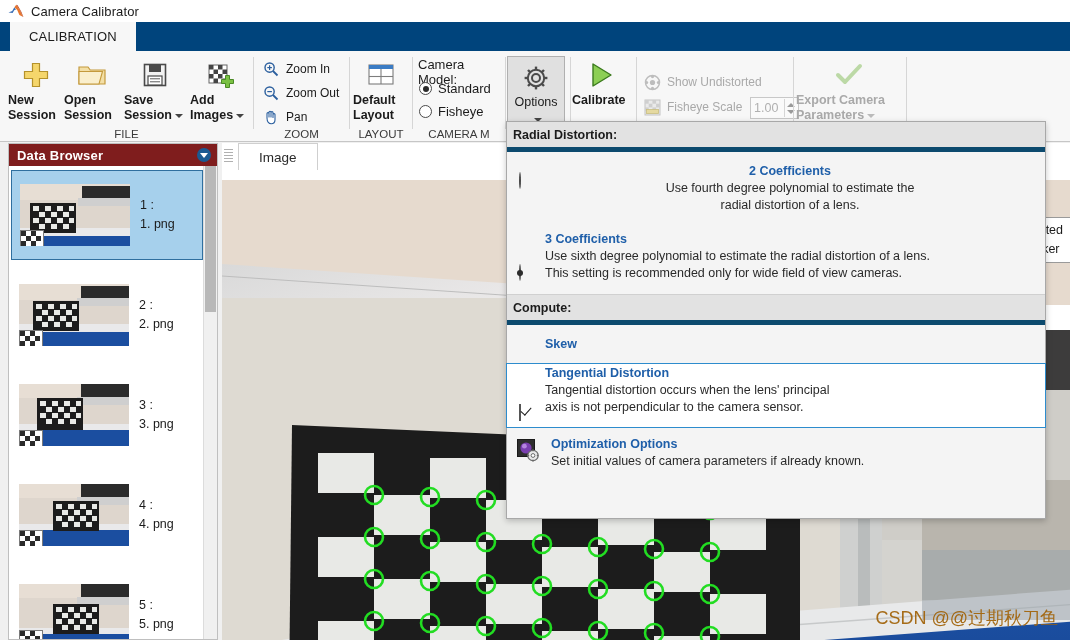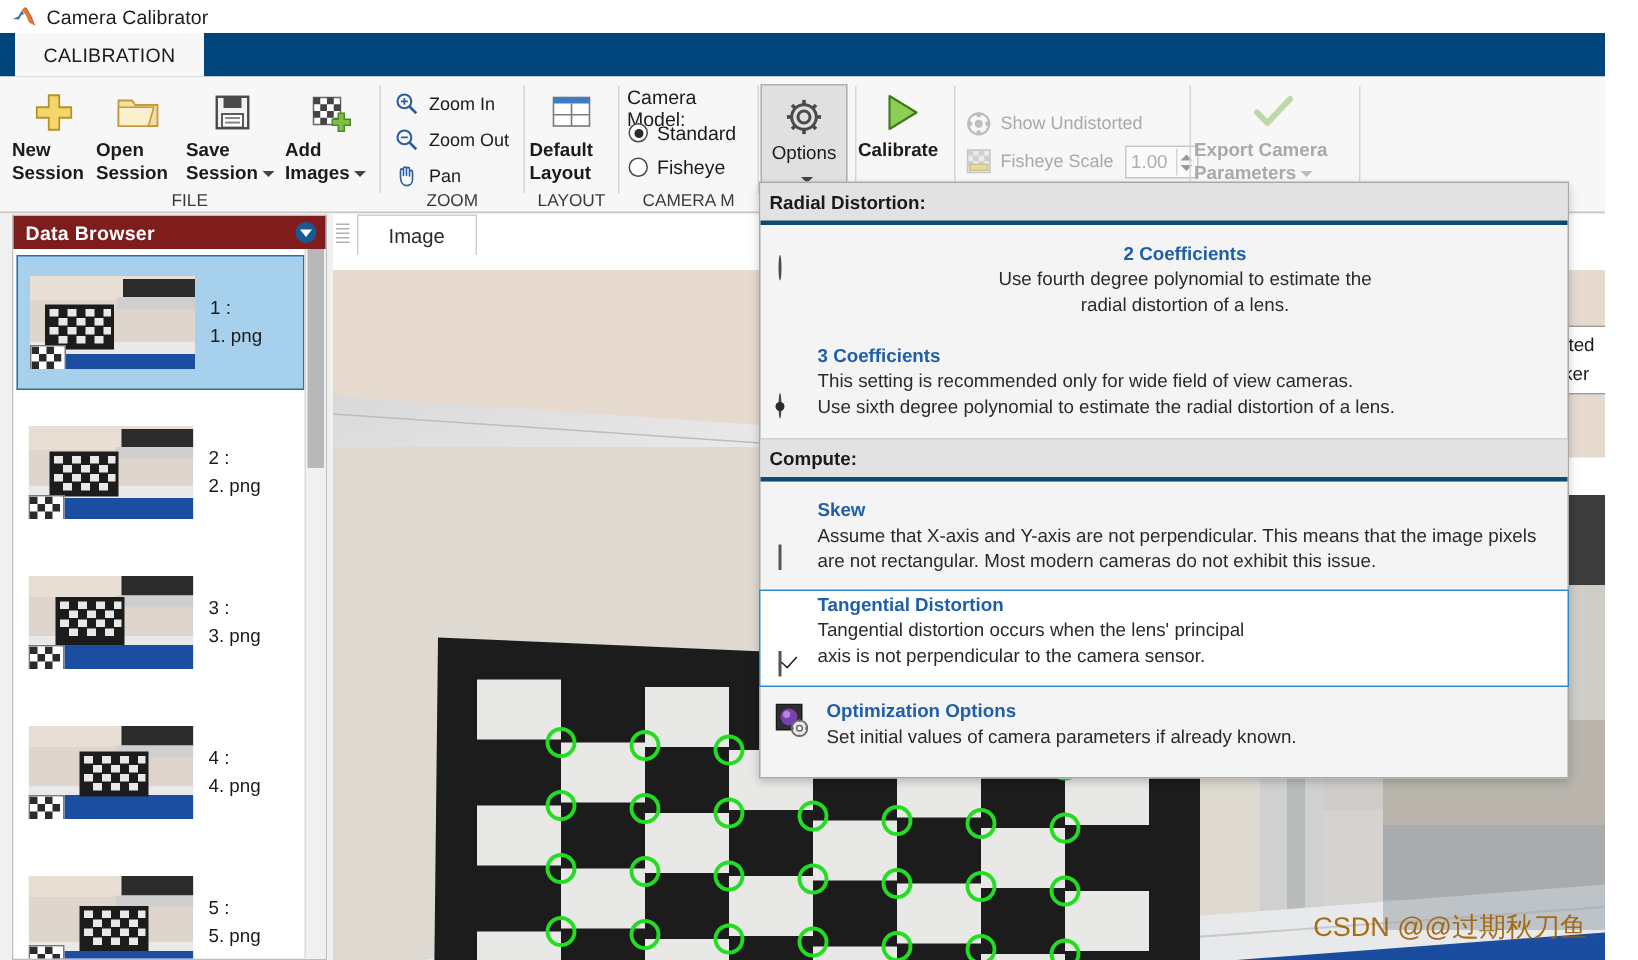--- a/index.html
+++ b/index.html
@@ -84,21 +84,21 @@
   .igrip{position:absolute;left:2px;top:4px;width:9px;height:18px;}
   .igrip i{display:block;height:1px;background:#b0b0b0;margin:2px 0;}
   .itab{position:absolute;left:16px;top:0;height:27px;padding:0 20px;display:flex;align-items:center;
         font-size:13.5px;color:#2b2b2b;background:#fff;border:1px solid #cfcfcf;border-bottom:none;box-sizing:border-box;}
   .canvas{position:absolute;left:0;top:27px;right:0;bottom:0;overflow:hidden;background:#fff;}
   .photo{position:absolute;left:0;top:10px;width:870px;height:603px;}
 
   
   .optpanel{position:absolute;left:506px;top:121px;width:540px;height:398px;background:#f4f4f4;
             border:1px solid #a8a8a8;box-sizing:border-box;box-shadow:0 2px 6px rgba(0,0,0,.22);}
-  .sechead{height:25px;background:#e2e2e2;border-bottom:3px solid #0c4a6e;display:flex;align-items:center;
+  .sechead{height:25px;background:#e2e2e2;border-bottom:5px solid #0c4a6e;display:flex;align-items:center;
            padding-left:6px;font-size:12.5px;font-weight:bold;color:#1b1b1b;}
   .opt-row{position:relative;padding:8px 10px 8px 38px;box-sizing:border-box;}
   .opt-row.boxed{border:1px solid #2d8ccd;background:#fff;}
   .opt-title{font-size:12.5px;font-weight:bold;color:#1f5fa9;margin-bottom:2px;}
   .opt-desc{font-size:12.5px;color:#2a2a2a;line-height:17px;}
   .ctl{position:absolute;left:12px;}
   .ck{width:13px;height:13px;border:1px solid #555;background:#fff;box-sizing:border-box;position:relative;}
   .ck.on::after{content:"";position:absolute;left:3px;top:0px;width:5px;height:9px;border:solid #1b1b1b;
                 border-width:0 1.6px 1.6px 0;transform:rotate(42deg);}
   .optimg{width:22px;height:22px;position:relative;}
@@ -808,36 +808,32 @@
         <div>radial distortion of a lens.</div>
       </div>
     </div>
 
     <div class="opt-row" style="padding-top:10px;padding-bottom:12px;">
       <span class="ctl" style="top:43px;">
         <span class="radio on"></span>
       </span>
       <div class="opt-title">3 Coefficients</div>
       <div class="opt-desc">
+        <div>Use sixth degree polynomial to estimate the radial distortion of a lens.</div>
         <div>This setting is recommended only for wide field of view cameras.</div>
-        <div>Use sixth degree polynomial to estimate the radial distortion of a lens.</div>
       </div>
     </div>
 
     <div class="sechead" style="border-top:1px solid #d0d0d0;">Compute:</div>
 
     <div class="opt-row" style="padding-top:12px;padding-bottom:10px;">
       <span class="ctl" style="top:43px;">
         <span class="ck"></span>
       </span>
       <div class="opt-title">Skew</div>
-      <div class="opt-desc">
-        <div>Assume that X-axis and Y-axis are not perpendicular. This means that the image pixels</div>
-        <div>are not rectangular. Most modern cameras do not exhibit this issue.</div>
-      </div>
     </div>
 
     <div class="opt-row boxed" style="padding-top:2px;padding-bottom:11px;margin:0 -1px;">
       <span class="ctl" style="top:41px;">
         <span class="ck on"></span>
       </span>
       <div class="opt-title">Tangential Distortion</div>
       <div class="opt-desc">
         <div>Tangential distortion occurs when the lens' principal</div>
         <div>axis is not perpendicular to the camera sensor.</div>

